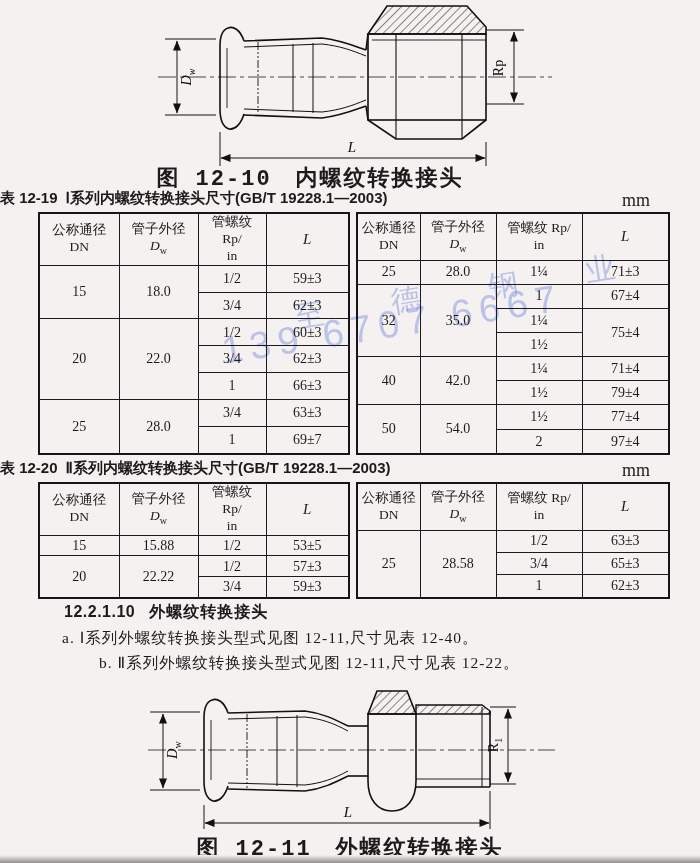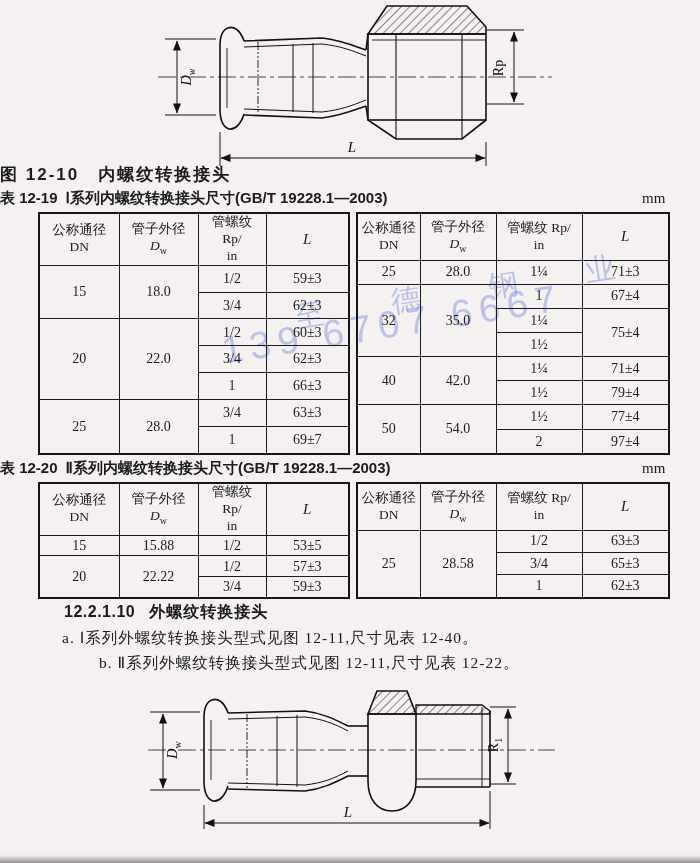--- a/index.html
+++ b/index.html
@@ -7,38 +7,37 @@
     position:relative; width:700px; height:863px;
     background:#f4f1f0; overflow:hidden;
     font-family:"Liberation Serif", serif; color:#1b1b1b;
   }
   
   .wm { position:absolute; color:rgba(123,143,224,0.48); font-family:"Liberation Sans", sans-serif; pointer-events:none; white-space:nowrap; }
   #wm1 { left:292px; top:270px; font-size:30px; letter-spacing:30px; transform:rotate(-9deg); }
   #wm2 { left:220px; top:303px; font-size:38px; letter-spacing:7px; transform:rotate(-9deg); }
   
   .figcap {
-    position:absolute; width:620px; text-align:left;
-    font-weight:bold; font-size:17px; letter-spacing:2px;
-    font-family:Liberation Sans, sans-serif;
+    position:absolute; width:620px; text-align:center;
+    font-weight:bold; font-size:22px; letter-spacing:2px;
+    font-family:Liberation Mono, monospace;
   }
   #fig1cap { top:163px; left:0; }
   #fig2cap { top:833px; left:40px; width:620px; }
   .tabcap {
     position:absolute; left:0; width:660px; text-align:left;
     font-weight:bold; font-size:15px;
     font-family:"Liberation Sans", sans-serif;
   }
   #t1cap { top:189px; }
   #t2cap { top:459px; }
   .tabcap .cap-label { margin-right:8px; }
   .unit {
-    position:absolute; font-weight:normal; font-size:15px;
+    position:absolute; font-weight:normal; font-size:18px;
     font-family:"Liberation Serif", serif;
-    margin-left:20px;
   }
   #t1unit { top:190px; left:622px; }
   #t2unit { top:460px; left:622px; }
   .sect-head {
     position:absolute; left:36px; top:602px;
     font-weight:bold; font-size:16px;
     font-family:"Liberation Sans", sans-serif; letter-spacing:1px;margin-left:28px;
   }
   .sect-head .num { margin-right:14px; letter-spacing:0.5px; }
   .sect-item {
@@ -431,15 +430,16 @@
     <text transform="rotate(-90 498 62)" x="498" y="62" text-anchor="middle" font-size="14" fill="#111"><tspan>R</tspan><tspan dy="4" font-size="10">1</tspan></text>
 
     <g stroke="#151515" stroke-width="1">
       <line x1="204" y1="122" x2="204" y2="146"></line>
       <line x1="490" y1="108" x2="490" y2="146"></line>
       <line x1="205" y1="140" x2="489" y2="140" marker-start="url(#arw)" marker-end="url(#arw)"></line>
     </g>
     <text x="348" y="134" text-anchor="middle" font-size="15" font-style="italic" fill="#111">L</text>
   </svg>
 
+  <div class="figcap" id="fig2cap">图 12-11　外螺纹转换接头</div>
 
   <div id="bottomstrip"></div>
 </div>
 
 </body></html>

